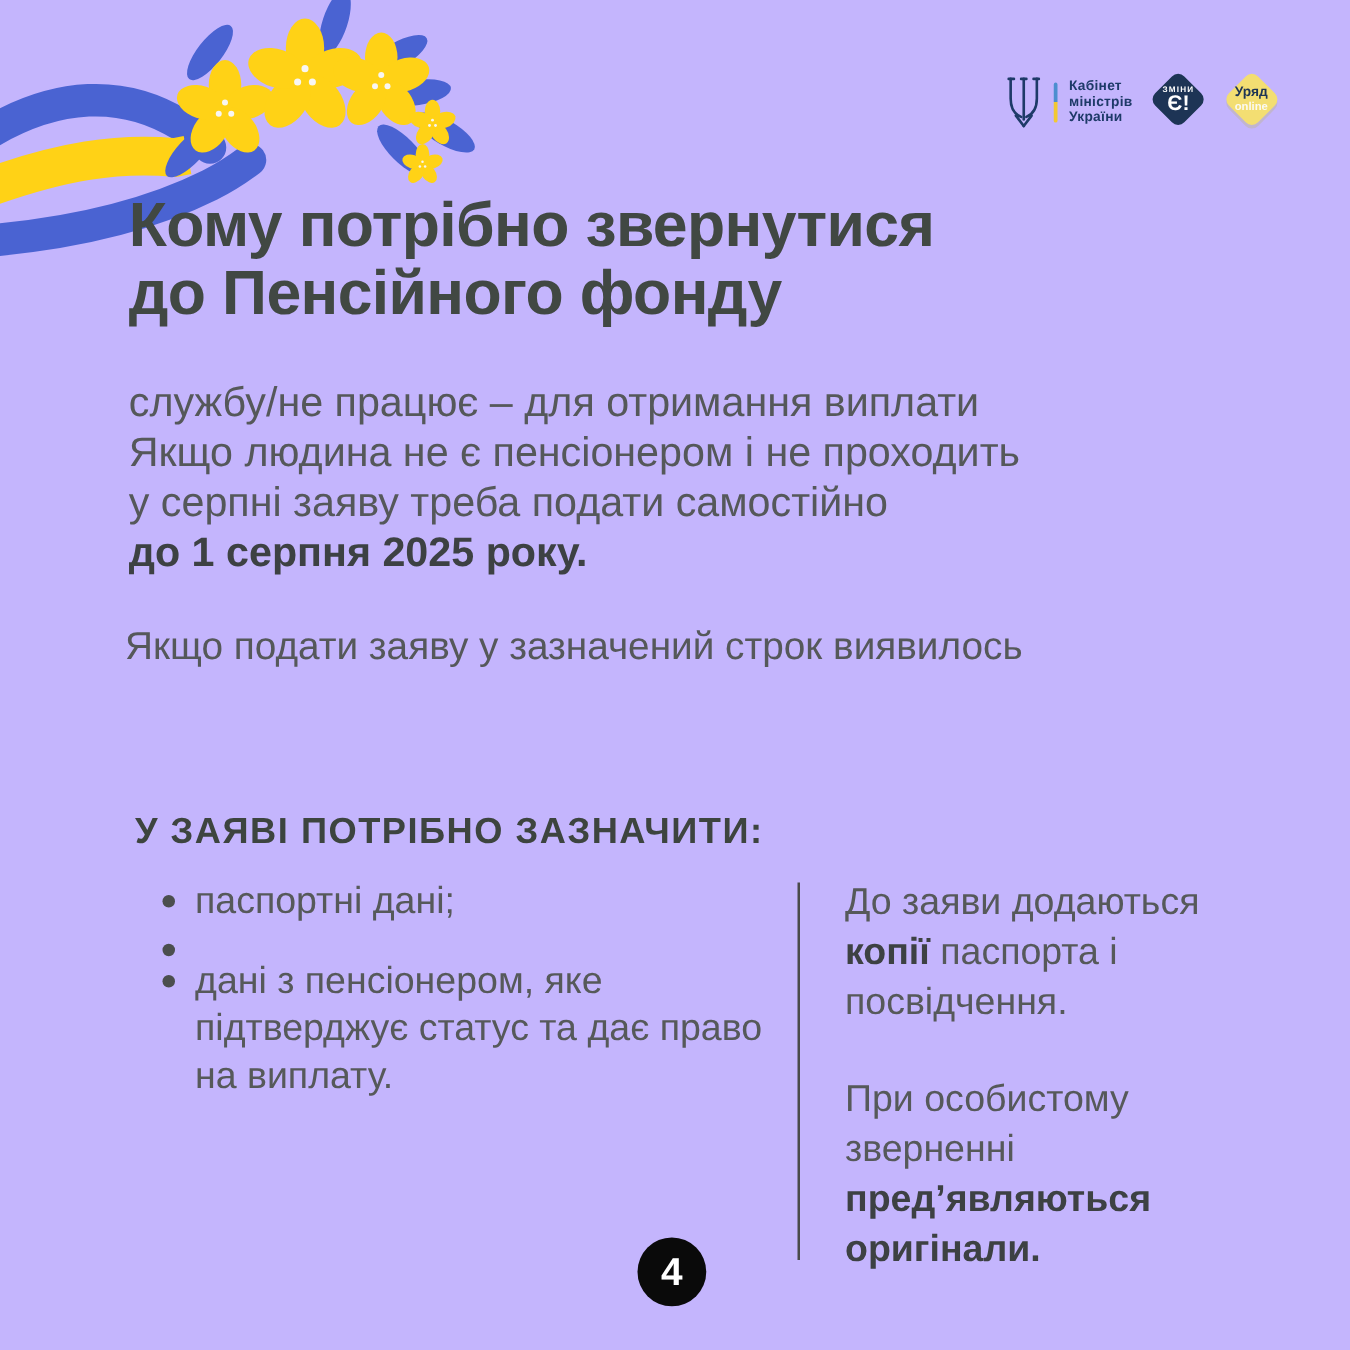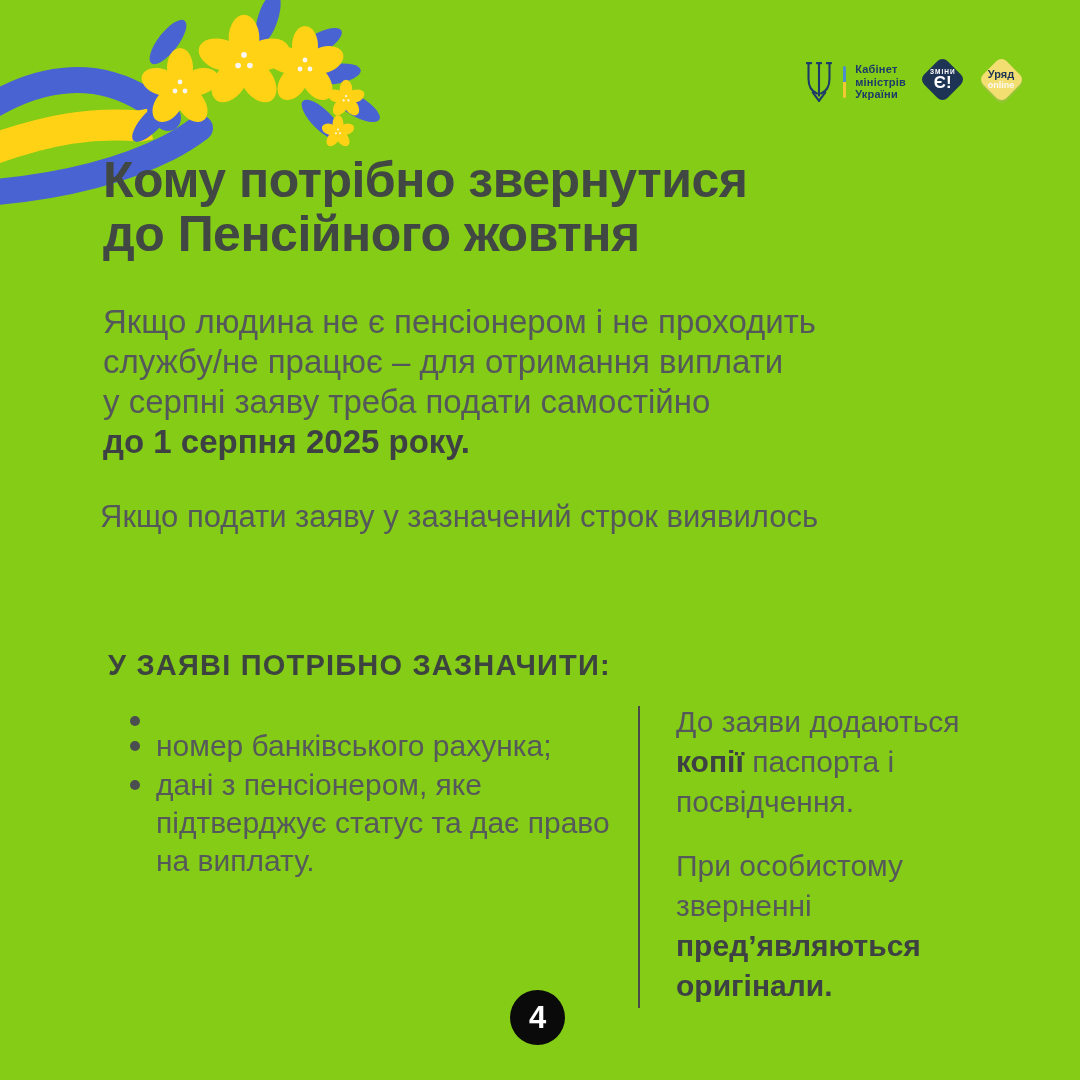--- a/index.html
+++ b/index.html
@@ -1,20 +1,20 @@
 <!DOCTYPE html>
 <html><head>
 <meta charset="utf-8">
 <style>
   * { margin:0; padding:0; box-sizing:border-box; }
   html,body { background:#e9e8e5; }
   body { font-family:"Liberation Sans", sans-serif; }
   .canvas {
     position:relative; width:1080px; height:1080px; margin:0 auto;
-    background:#84cc16; overflow:hidden;
+    background:#c4b5fd; overflow:hidden;
   }
 
   
   .decoration { position:absolute; left:0; top:0; width:430px; height:235px; }
 
   
   .logos { position:absolute; top:58px; right:56px; display:flex; align-items:flex-start; gap:14px; }
   .cabinet { display:flex; align-items:center; gap:9px; margin-top:2px; }
   .cabinet-bar { width:3px; height:32px; background:linear-gradient(#4d8ecf 50%, #f2c832 50%); border-radius:2px; }
   .cabinet-text { font-size:11px; font-weight:700; color:#1e3a68; line-height:12.5px; letter-spacing:.2px; }
@@ -44,21 +44,21 @@
   .heading { position:absolute; left:108px; top:649px; font-size:29px; font-weight:800;
              letter-spacing:1.2px; color:#3d443f; }
 
   
   .columns { position:absolute; left:130px; top:702px; display:flex; }
   .req-list { width:508px; list-style:none; }
   .req-list li { display:flex; gap:16px; font-size:30px; color:#56595a; line-height:38px; margin-bottom:1px; }
   .bullet { flex:0 0 auto; width:10px; height:10px; border-radius:50%; background:#4b4e4e; margin-top:14px; }
   .col-divider { width:2px; background:#4a4a4a; height:302px; margin:4px 36px 0 0; }
   .right-col { width:312px; font-size:30px; color:#56595a; line-height:40px; }
-  .right-col .para2 { margin-top:24px; }
+  .right-col .para2 { margin-top:38px; }
   .right-col .b { font-weight:700; color:#3d4143; }
 
   
   .badge { position:absolute; left:510px; top:990px; width:55px; height:55px; border-radius:50%;
            background:#0a0a0a; color:#ffffff; font-size:31px; font-weight:700;
            display:flex; align-items:center; justify-content:center; }
 </style>
 </head>
 <body>
 
@@ -132,44 +132,44 @@
     <div class="diamond diamond-yellow">
       <div class="diamond-inner">
         <div class="uryad-top">Уряд</div>
         <div class="uryad-bottom">online</div>
       </div>
     </div>
   </div>
 
   <h1 class="title">
     <div>Кому потрібно звернутися</div>
-    <div>до Пенсійного жовтня</div>
+    <div>до Пенсійного фонду</div>
   </h1>
 
   <div class="intro">
+    <div>службу/не працює – для отримання виплати</div>
     <div>Якщо людина не є пенсіонером і не проходить</div>
-    <div>службу/не працює – для отримання виплати</div>
     <div>у серпні заяву треба подати самостійно</div>
     <div class="b">до 1 серпня 2025 року.</div>
   </div>
 
   <div class="note">
     <div>Якщо подати заяву у зазначений строк виявилось</div>
   </div>
 
   <div class="heading">У ЗАЯВІ ПОТРІБНО ЗАЗНАЧИТИ:</div>
 
   <div class="columns">
     <ul class="req-list">
       <li>
           <span class="bullet"></span>
+          <span>паспортні дані;</span>
         </li>
       <li>
           <span class="bullet"></span>
-          <span>номер банківського рахунка;</span>
         </li>
       <li>
           <span class="bullet"></span>
           <span>дані з пенсіонером, яке підтверджує статус та дає право на виплату.</span>
         </li>
     </ul>
     <div class="col-divider"></div>
     <div class="right-col">
       <div class="para1"><span>До заяви додаються</span> <span class="b">копії</span><span> паспорта і посвідчення.</span></div>
       <div class="para2"><span>При особистому зверненні</span> <span class="b">пред’являються оригінали.</span></div>

